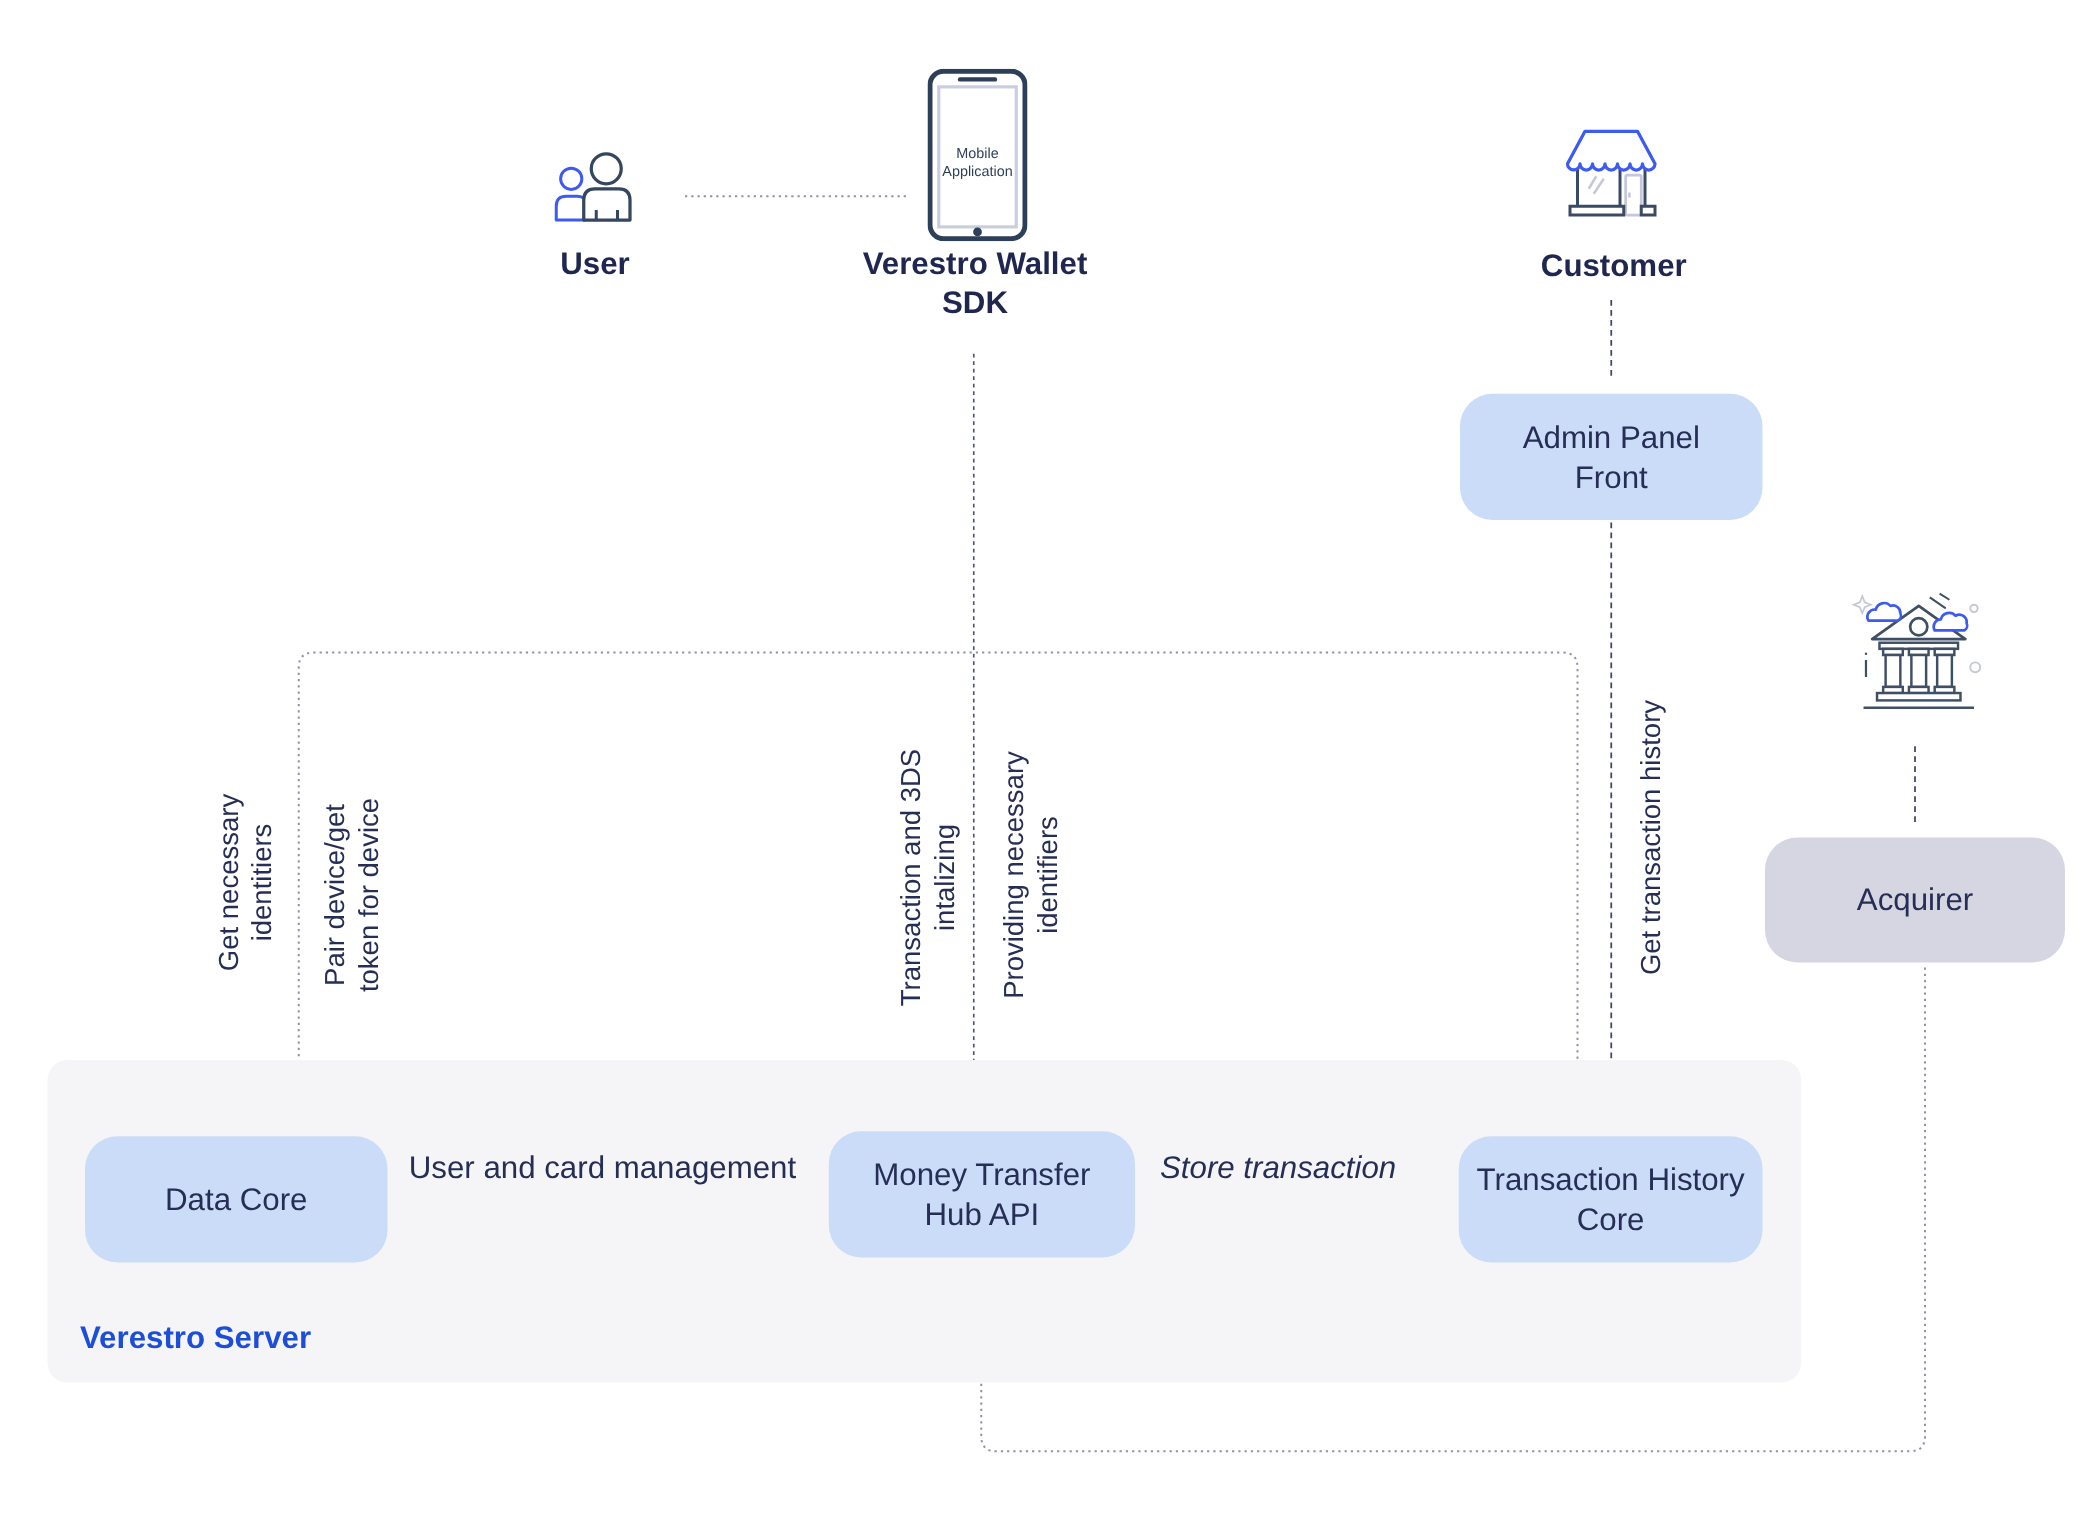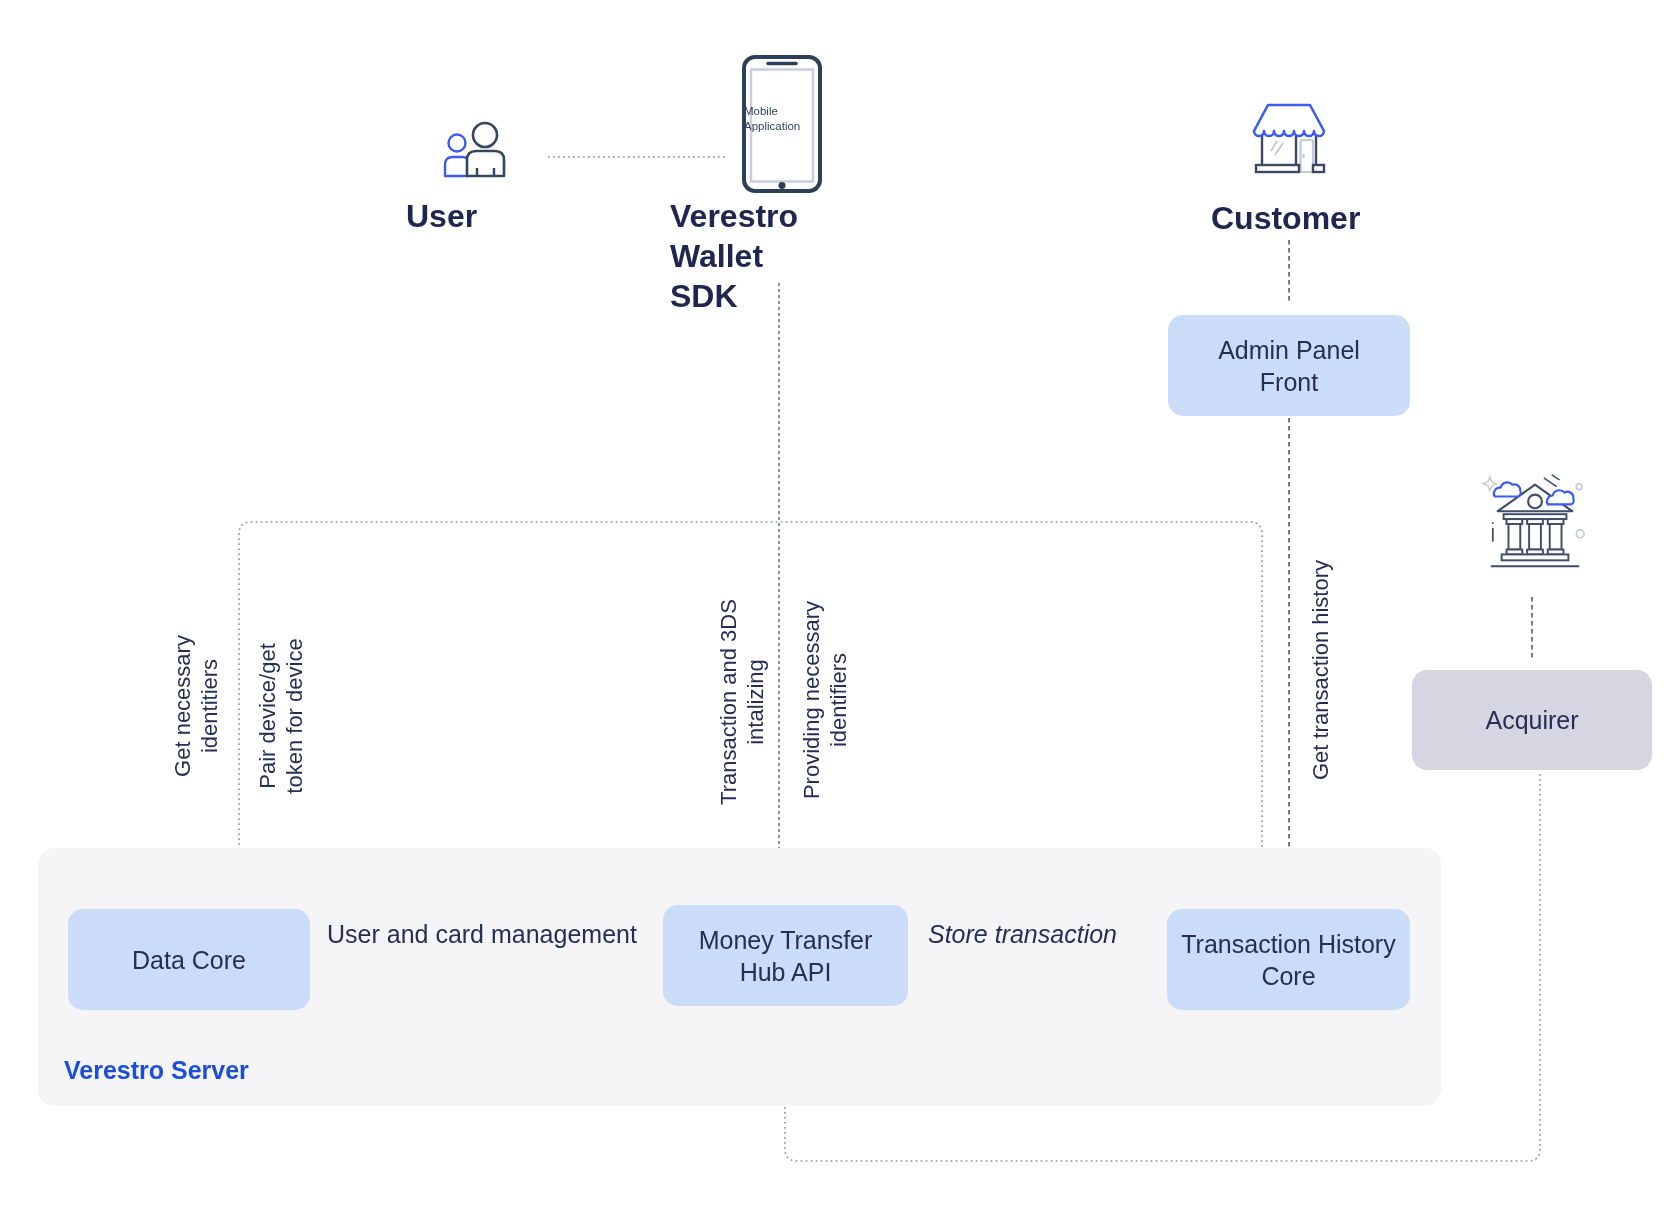--- a/index.html
+++ b/index.html
@@ -3,33 +3,33 @@
 <meta charset="utf-8">
 <style>
   html,body{margin:0;padding:0;background:#ffffff;}
   .canvas{position:relative;width:1680px;height:1227px;background:#ffffff;
           font-family:"Liberation Sans", sans-serif;overflow:hidden;}
   svg.connectors{position:absolute;left:0;top:0;width:1680px;height:1227px;pointer-events:none;}
   .dotted{stroke:#8f94ab;stroke-width:1.6;stroke-dasharray:1.8 3.2;fill:none;}
   .navydash{stroke:#3e4566;stroke-width:1.4;stroke-dasharray:4.5 3.5;fill:none;}
   .sdkdash{stroke:#4b5272;stroke-width:1.3;stroke-dasharray:3 3;fill:none;}
   .node{position:absolute;display:flex;align-items:center;justify-content:center;text-align:center;
-        border-radius:15px;font-size:25px;color:#272e55;line-height:1.28;white-space:pre-line;}
+        border-radius:26px;font-size:25px;color:#272e55;line-height:1.28;white-space:pre-line;}
   .node.blue{background:#cadcf8;}
   .node.gray{background:#d5d6e2;}
-  .actor-label{position:absolute;font-size:32px;font-weight:600;color:#1f2750;
+  .actor-label{position:absolute;text-align:center;font-size:25px;font-weight:600;color:#1f2750;
         line-height:1.25;white-space:pre-line;}
   .rot{position:absolute;display:flex;align-items:center;justify-content:center;text-align:center;
         font-size:22px;color:#272e55;line-height:1.22;transform:rotate(-90deg);white-space:pre-line;}
   .edge-label{position:absolute;font-size:25px;color:#272e55;white-space:nowrap;}
   .group-box{position:absolute;background:#f5f5f7;border-radius:16px;}
   .group-label{position:absolute;font-size:25px;font-weight:700;color:#1d4ed8;}
   .icon{position:absolute;}
-  .phone-screen-text{position:absolute;font-size:11.5px;line-height:1.3;
-        color:#2e3f59;white-space:pre-line;}
+  .phone-screen-text{position:absolute;text-align:center;font-size:11.5px;line-height:1.3;
+        color:#2e3f59;white-space:pre-line;margin-top:12px;}
 </style>
 </head>
 <body>
 
 <div class="canvas">
 
   <svg class="connectors">
     <path class="dotted" d="M548 157 H727"></path>
     <path class="navydash" d="M1289 240 V304"></path>
     <path class="navydash" d="M1289 418 V897"></path>

